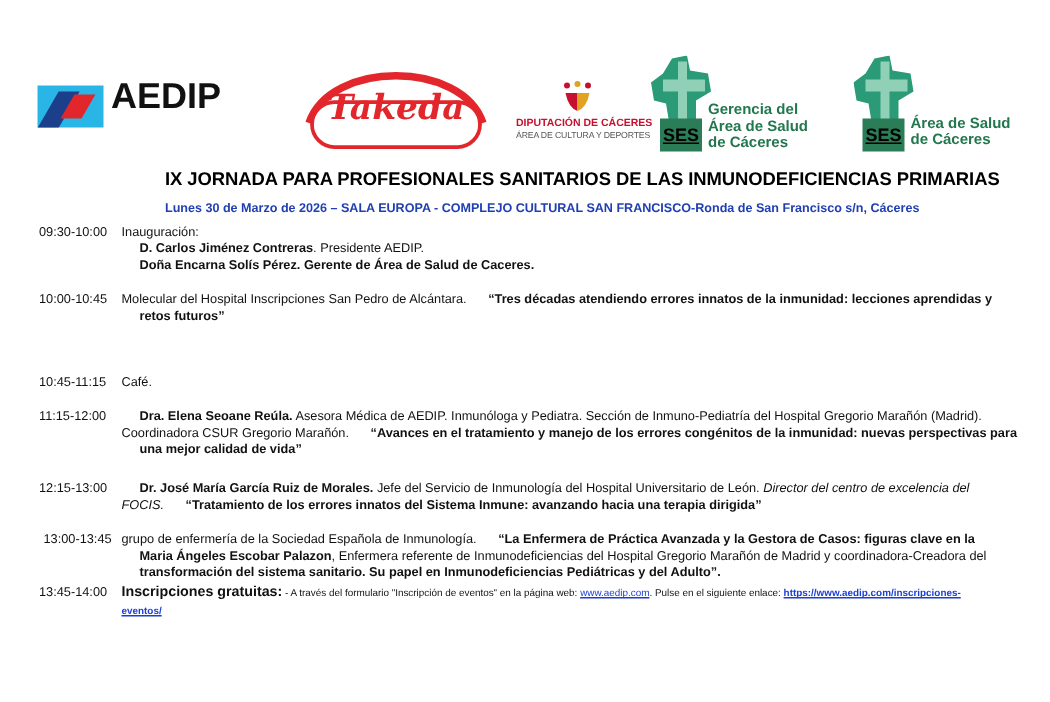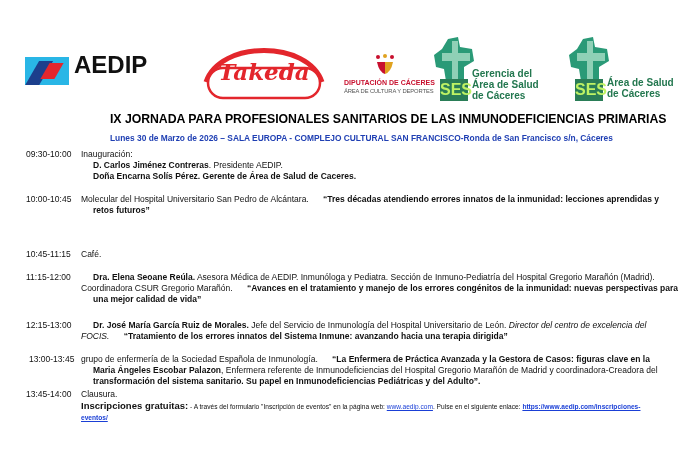--- a/index.html
+++ b/index.html
@@ -24,21 +24,21 @@
   .dipu { position: absolute; left: 344px; top: 24px; width: 90px; height: 46px; }
   .dipu-emblem { position: absolute; left: 30px; top: 0; width: 22px; height: 22px; }
   .dipu-title { position: absolute; left: 0; top: 25px; font-size: 7px; color: #c8102e; font-weight: bold; white-space: nowrap; }
   .dipu-sub { position: absolute; left: 0; top: 34px; font-size: 5.8px; color: #555; white-space: nowrap; letter-spacing: -0.1px; }
 
   
   .ses { position: absolute; top: 7px; height: 70px; }
   .ses-1 { left: 430px; width: 125px; }
   .ses-2 { left: 565px; width: 125px; }
   .ses-map { position: absolute; left: 4px; top: 0; width: 42px; height: 60px; }
-  .ses-box { position: absolute; left: 10px; top: 42px; width: 28px; height: 22px; background: #2a7d57; color: #bef264; font-weight: bold; font-size: 16px; text-align: center; line-height: 22px; }
+  .ses-box { position: absolute; left: 10px; top: 42px; width: 28px; height: 22px; background: #2a7d57; color: #000000; font-weight: bold; font-size: 12px; text-align: center; line-height: 22px; text-decoration: underline; }
   .ses-text { position: absolute; left: 42px; top: 31px; font-size: 10px; font-weight: bold; color: #23774f; line-height: 11px; white-space: nowrap; }
   .ses-2 .ses-text { top: 40px; }
 
   
   .title { position: absolute; left: 110px; top: 112px; font-size: 12.3px; font-weight: bold; color: #000000; white-space: nowrap; letter-spacing: -0.05px; }
   .subtitle { position: absolute; left: 110px; top: 133px; font-size: 8.4px; font-weight: bold; color: #1f3fb3; white-space: nowrap; }
 
   
   .agenda { position: absolute; left: 0; top: 148px; width: 700px; }
   .row { position: absolute; left: 0; width: 700px; }
@@ -121,21 +121,21 @@
     <div class="desc">
       <span class="line"><span>Inauguración:</span></span>
       <span class="line"><b>D. Carlos Jiménez Contreras</b><span>. Presidente AEDIP.</span></span>
       <span class="line"><b>Doña Encarna Solís Pérez. Gerente de Área de Salud de Caceres.</b></span>
     </div>
   </div>
 
   <div class="row" style="top:46px">
     <div class="time">10:00-10:45</div>
     <div class="desc">
-      <span class="line"><span>Molecular del Hospital Universitario San Pedro de Alcántara. </span><b>“Tres décadas atendiendo errores innatos de la inmunidad: lecciones aprendidas y</b></span>
+      <span class="line"><span>Molecular del Hospital Inscripciones San Pedro de Alcántara. </span><b>“Tres décadas atendiendo errores innatos de la inmunidad: lecciones aprendidas y</b></span>
       <span class="line"><b>retos futuros”</b></span>
     </div>
   </div>
 
   <div class="row" style="top:101px">
     <div class="time">10:45-11:15</div>
     <div class="desc">
       <span class="line"><span>Café.</span></span>
     </div>
   </div>
@@ -162,18 +162,17 @@
     <div class="desc">
       <span class="line"><span>grupo de enfermería de la Sociedad Española de Inmunología. </span><b>“La Enfermera de Práctica Avanzada y la Gestora de Casos: figuras clave en la</b></span>
       <span class="line"><b>Maria Ángeles Escobar Palazon</b><span>, Enfermera referente de Inmunodeficiencias del Hospital Gregorio Marañón de Madrid y coordinadora-Creadora del</span></span>
       <span class="line"><b>transformación del sistema sanitario. Su papel en Inmunodeficiencias Pediátricas y del Adulto”.</b></span>
     </div>
   </div>
 
   <div class="row" style="top:241px">
     <div class="time">13:45-14:00</div>
     <div class="desc">
-      <span class="line"><span>Clausura.</span></span>
       <span class="line"><span class="insc">Inscripciones gratuitas:</span><span class="small"> - A través del formulario "Inscripción de eventos" en la página web: </span><span class="small link">www.aedip.com</span><span class="small">. Pulse en el siguiente enlace: </span><span class="small link-bold">https://www.aedip.com/inscripciones-</span></span>
       <span class="line"><span class="small link-bold">eventos/</span></span>
     </div>
   </div>
 </div>
 
 </body></html>

